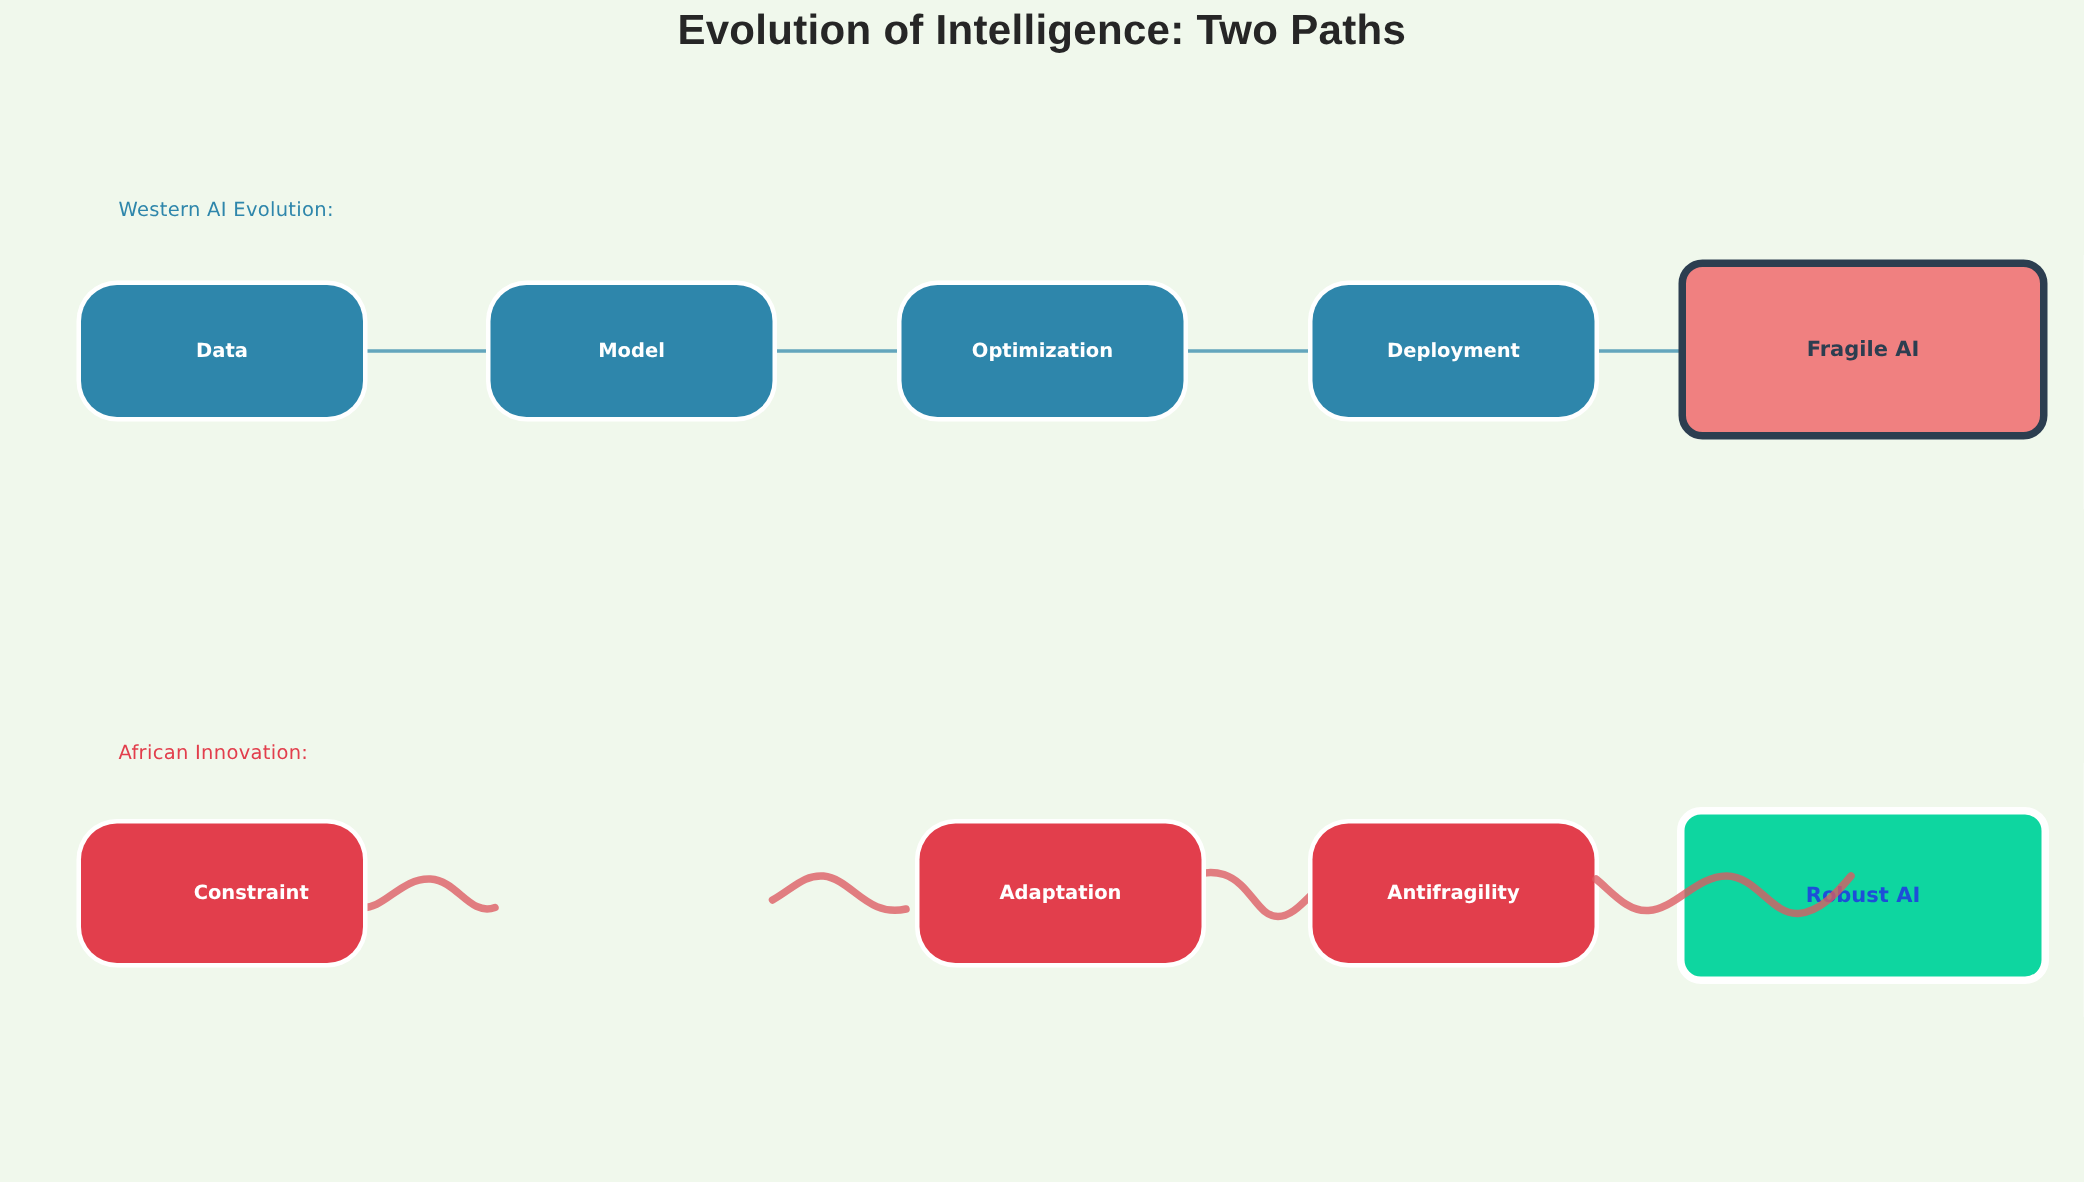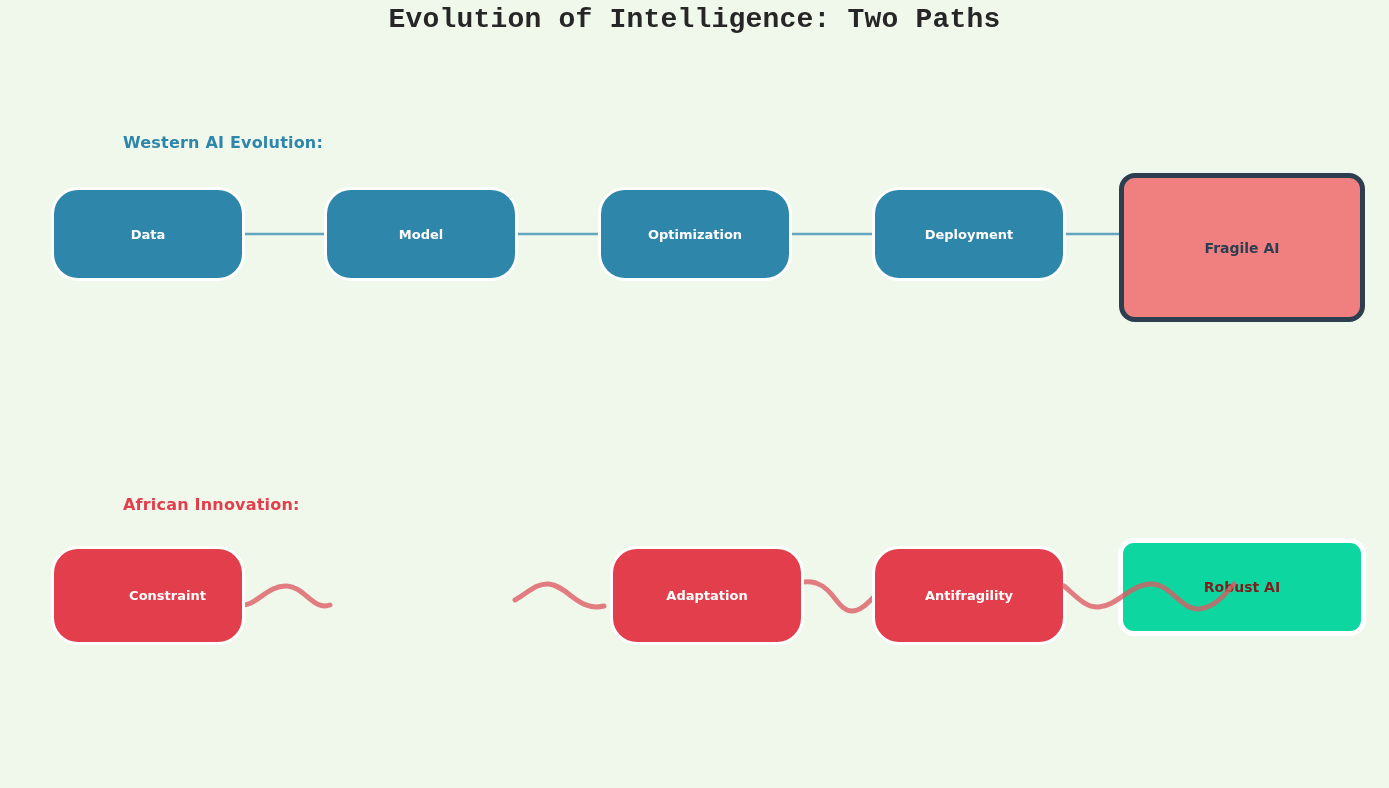--- a/index.html
+++ b/index.html
@@ -6,30 +6,29 @@
   .stage{
     position:relative;
     width:1389px;height:788px;
     background:var(--c-bg,#F0F8EC);
     overflow:hidden;
     font-family:"DejaVu Sans",sans-serif;
   }
   .title{
     position:absolute;top:4px;left:0;width:100%;
     margin:0;text-align:center;
-    font-family:Liberation Mono, monospace;
+    font-family:Liberation Sans, sans-serif;
     font-size:28px;font-weight:bold;
     color:var(--c-title,#262626);
     letter-spacing:0.2px;
   }
   .row-label{
     position:absolute;left:79px;
-    font-size:16px;font-weight:bold;
+    font-size:13px;font-weight:normal;
     letter-spacing:0.2px;
-    margin-left:44px;
   }
   .row-label.western{top:133px;color:var(--c-blue,#2E86AB);}
   .row-label.african{top:495px;color:var(--c-red,#E23E4C);}
   svg.connector-layer{
     position:absolute;top:0;left:0;width:1389px;height:788px;
     pointer-events:none;
   }
   .under{z-index:1;}
   .layer-boxes{position:absolute;top:0;left:0;width:100%;height:100%;z-index:2;}
   .over{z-index:3;}
@@ -46,34 +45,34 @@
     position:absolute;box-sizing:border-box;
     display:flex;align-items:center;justify-content:center;
     text-align:center;
     border-radius:24px;
     font-weight:bold;font-size:13px;color:#ffffff;
     box-shadow:0 0 0 3px #ffffff;
   }
   .box.blue{background:var(--c-blue,#2E86AB);width:188px;height:88px;top:190px;}
   .box.red{background:var(--c-red,#E23E4C);width:188px;height:93px;top:549px;}
   .box.result-fragile{
-    left:1119px;top:173px;width:246px;height:149px;
+    left:1119px;top:173px;width:246px;height:120px;
     background:var(--c-fragile,#F08080);
     border:5px solid var(--c-slate,#2C3E50);
     border-radius:16px;
     color:var(--c-slate,#2C3E50);
     font-size:14px;
     box-shadow:none;
   }
   .box.result-robust{
-    left:1118px;top:538px;width:248px;height:98px;
+    left:1118px;top:538px;width:248px;height:118px;
     background:var(--c-robust,#0ED6A0);
     border:5px solid #ffffff;
     border-radius:16px;
-    color:#7f1d1d;
+    color:#1d4ed8;
     font-size:14px;
     box-shadow:none;
   }
 </style>
 </head>
 <body>
 
 <div class="stage" style="--c-bg: #F0F8EC; --c-title: #262626; --c-blue: #2E86AB; --c-red: #E23E4C; --c-wave: #DD5A62; --c-fragile: #F08080; --c-slate: #2C3E50; --c-robust: #0ED6A0;">
 
   <h1 class="title">Evolution of Intelligence: Two Paths</h1>

